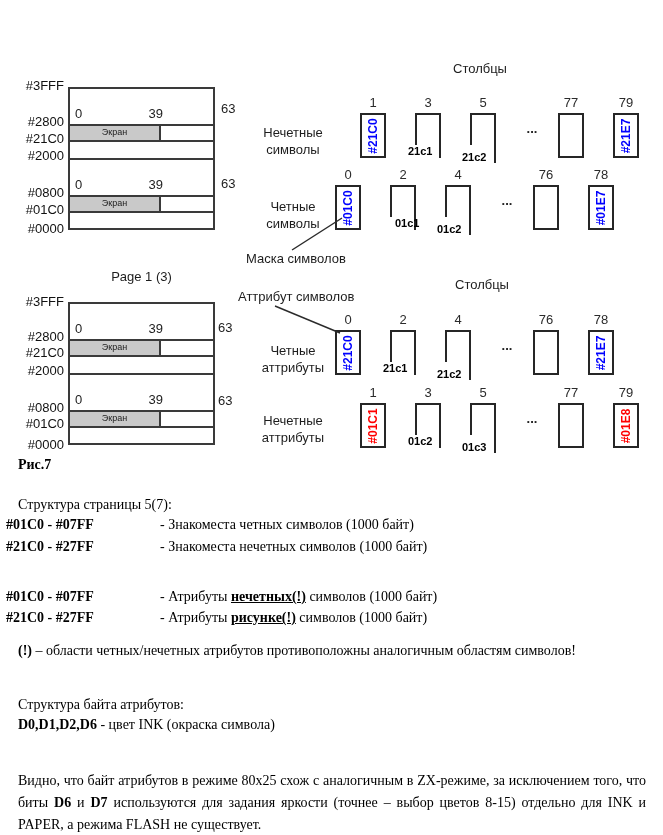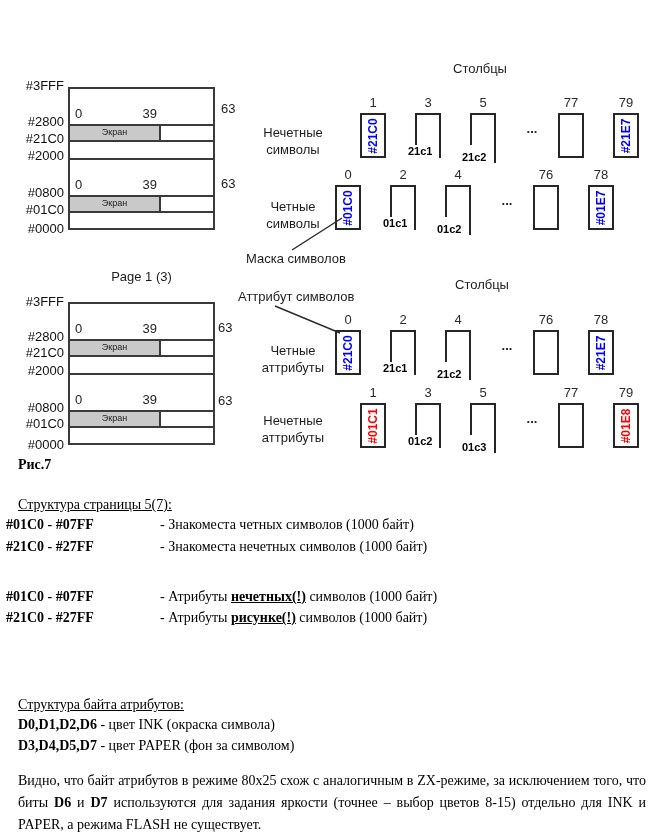--- a/index.html
+++ b/index.html
@@ -2,36 +2,36 @@
 <html><head>
 <meta charset="utf-8">
 <style>
   html,body{margin:0;padding:0;background:#fff;}
   #page{position:relative;width:663px;height:835px;background:#fff;color:#000;
         font-family:"Liberation Serif",serif;overflow:hidden;}
   .abs{position:absolute;}
 
   
   .tline{position:absolute;left:18px;font-size:14px;white-space:nowrap;}
-  .h-ul{text-decoration:underline;}
+  .h-ul{}
   .hexrange{position:absolute;left:6px;font-size:14px;font-weight:bold;white-space:nowrap;}
   .descline{position:absolute;left:160px;font-size:14px;white-space:nowrap;}
   .bu{font-weight:bold;text-decoration:underline;}
   .b{font-weight:bold;}
   .para{position:absolute;left:18px;width:628px;font-size:14px;line-height:22px;text-align:justify;}
 
   
   .map-title{position:absolute;left:68px;width:147px;text-align:center;
              font-family:"Liberation Sans",sans-serif;font-size:13px;line-height:18px;color:#1d1d1d;}
   .membox{position:absolute;left:68px;width:143px;height:139px;border:2px solid #3a3a3a;background:#fff;}
   .hl{position:absolute;left:0;right:0;height:2px;background:#3a3a3a;}
   .strip{position:absolute;left:0;width:89px;height:14px;background:#c9c9c9;}
   .vdiv{position:absolute;left:89px;width:2px;height:18px;background:#3a3a3a;}
   .inlab{position:absolute;font-family:"Liberation Sans",sans-serif;font-size:13px;color:#1d1d1d;}
-  .inlab.r{left:0;width:87px;text-align:right;}
+  .inlab.r{left:0;width:87px;text-align:right;padding-left:6px;}
   .screenlab{position:absolute;left:0;width:89px;text-align:center;
              font-family:"Liberation Sans",sans-serif;font-size:9px;color:#1d1d1d;}
   .addr{position:absolute;left:10px;width:54px;text-align:right;
         font-family:"Liberation Sans",sans-serif;font-size:13px;color:#111;}
   .p63{position:absolute;font-family:"Liberation Sans",sans-serif;font-size:13px;color:#1d1d1d;}
 
   
   .colhdr{position:absolute;font-family:"Liberation Sans",sans-serif;font-size:13px;color:#1d1d1d;}
   .colrow{position:absolute;width:290px;height:70px;}
   .cnum{position:absolute;top:0;width:26px;text-align:center;
@@ -134,21 +134,21 @@
     <div class="cnum" style="left:198px">76</div>
     <div class="cnum" style="left:253px">78</div>
     <div class="cbox closed" style="left:0">
       <span class="vtext blue">#01C0</span>
     </div>
     <div class="cbox open" style="left:55px">
         <i class="et"></i>
         <i class="el"></i>
         <i class="er"></i>
       </div>
-    <div class="sub" style="left:48px;top:50px">01c1</div>
+    <div class="sub" style="left:60px;top:50px">01c1</div>
     <div class="cbox open open2" style="left:110px">
         <i class="et"></i>
         <i class="el"></i>
         <i class="er"></i>
       </div>
     <div class="sub" style="left:102px;top:56px">01c2</div>
     <div class="cdots">...</div>
     <div class="cbox closed" style="left:198px"></div>
     <div class="cbox closed" style="left:253px">
       <span class="vtext blue">#01E7</span>
@@ -267,20 +267,20 @@
   <div class="hexrange" style="top:517px">#01C0 - #07FF</div>
   <div class="descline" style="top:517px">- Знакоместа четных символов (1000 байт)</div>
   <div class="hexrange" style="top:539px">#21C0 - #27FF</div>
   <div class="descline" style="top:539px">- Знакоместа нечетных символов (1000 байт)</div>
 
   <div class="hexrange" style="top:589px">#01C0 - #07FF</div>
   <div class="descline" style="top:589px"><span>- Атрибуты </span><span class="bu">нечетных(!)</span><span> символов (1000 байт)</span></div>
   <div class="hexrange" style="top:610px">#21C0 - #27FF</div>
   <div class="descline" style="top:610px"><span>- Атрибуты </span><span class="bu">рисунке(!)</span><span> символов (1000 байт)</span></div>
 
+  <div class="para" style="top:640px"><span class="b">(!)</span><span> – области четных/нечетных атрибутов противоположны аналогичным областям символов!</span></div>
 
   <div class="tline h-ul" style="top:697px">Структура байта атрибутов:</div>
   <div class="tline" style="top:717px"><span class="b">D0,D1,D2,D6</span><span> - цвет INK (окраска символа)</span></div>
-  <div class="tline" style="top:738px"><span class="b">D3,D4,D5,D7</span><span> - цвет PAPER (фон за символом)</span></div>
 
   <div class="para" style="top:770px"><span>Видно, что байт атрибутов в режиме 80x25 схож с аналогичным в ZX-режиме, за исключением того, что биты </span><span class="b">D6</span><span> и </span><span class="b">D7</span><span> используются для задания яркости (точнее – выбор цветов 8-15) отдельно для INK и PAPER, а режима FLASH не существует.</span></div>
 
 </div>
 
 </body></html>

